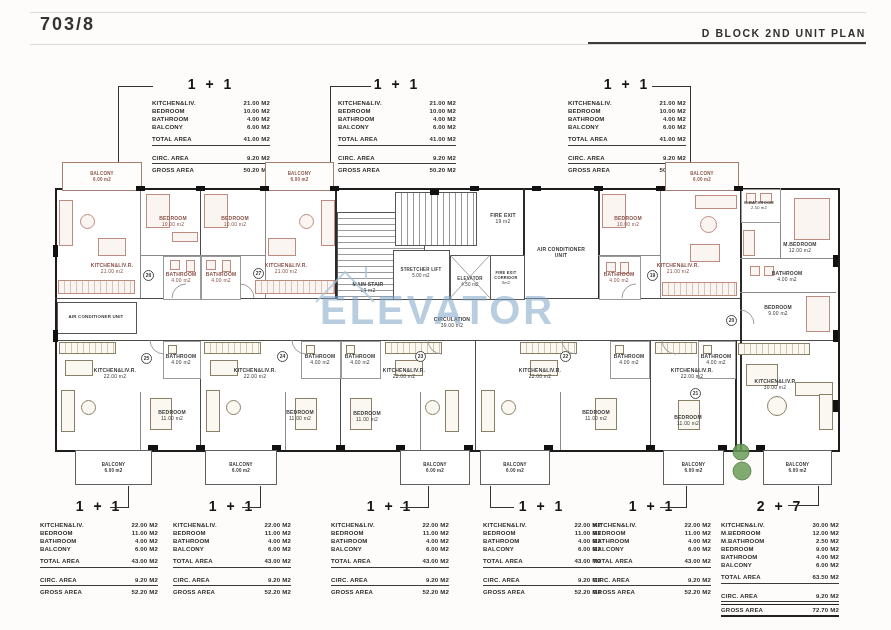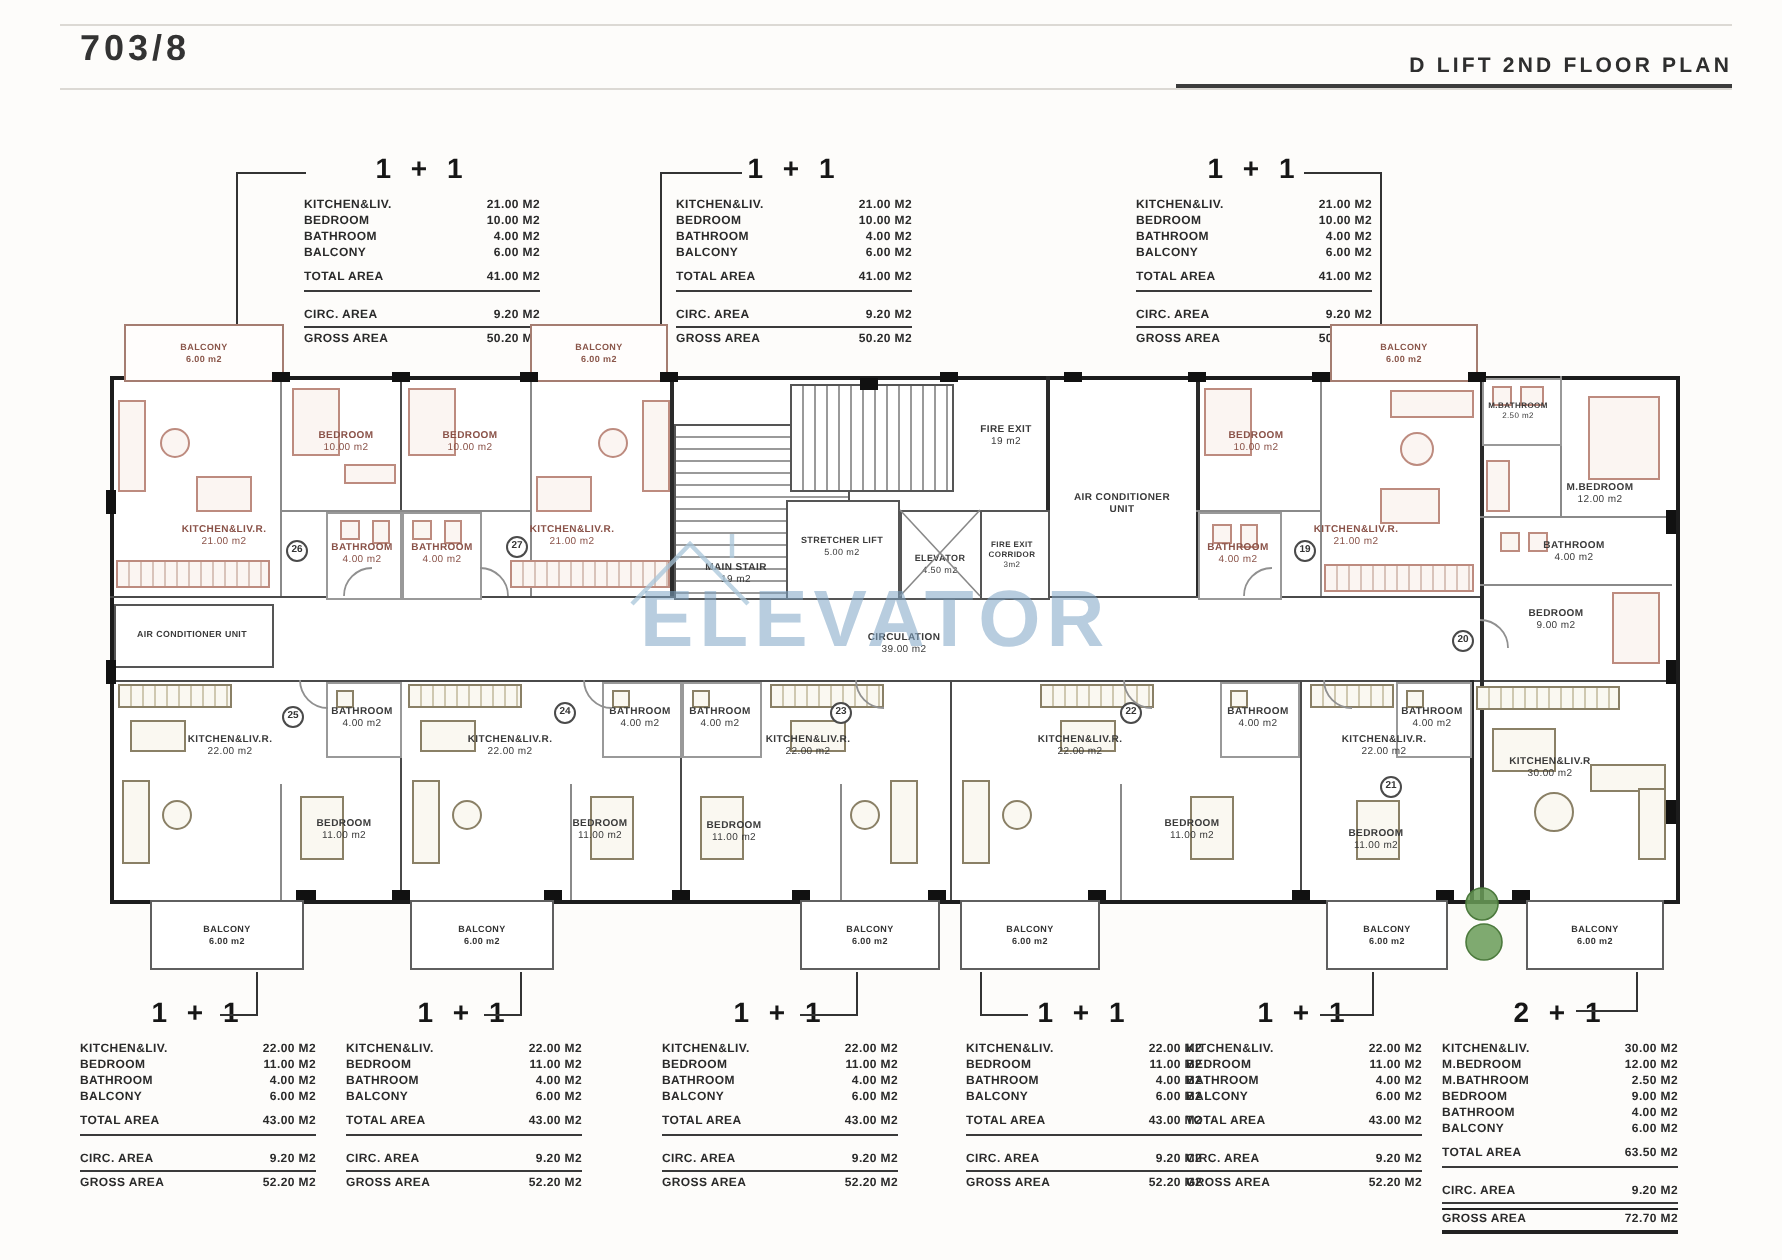--- a/index.html
+++ b/index.html
@@ -53,21 +53,21 @@
   .wm{position:absolute;left:320px;top:288px;font-size:40px;font-weight:bold;letter-spacing:3px;
       color:rgba(125,164,196,.55);z-index:8;}
   svg.ovl{position:absolute;left:0;top:0;z-index:7;pointer-events:none;}
 </style>
 </head>
 <body>
 <div id="page">
 
 <div class="hline" style="left:30px;width:836px;top:12px"></div>
 <div class="sheet-no">703/8</div>
-<div class="plan-title">D LIFT 2ND FLOOR PLAN</div>
+<div class="plan-title">D BLOCK 2ND UNIT PLAN</div>
 <div class="hline" style="left:30px;width:836px;top:44px"></div>
 <div class="hline-dark" style="left:588px;width:278px;top:42px"></div>
 
 <div class="ib" style="left:152px;top:76px">
   <div class="ib-title">1 + 1</div>
   <div>
 
   <div class="ib-row">
           <span>KITCHEN&amp;LIV.</span>
           <span>21.00 M2</span>
@@ -714,21 +714,21 @@
   <div class="ib-row ib-circ">
         <span>CIRC. AREA</span>
         <span>9.20 M2</span>
       </div>
   <div class="ib-row ib-gross">
         <span>GROSS AREA</span>
         <span>52.20 M2</span>
       </div>
 </div>
 <div class="ib" style="left:721px;top:498px">
-  <div class="ib-title">2 + 1</div>
+  <div class="ib-title">2 + 7</div>
   <div>
 
   <div class="ib-row">
           <span>KITCHEN&amp;LIV.</span>
           <span>30.00 M2</span>
         </div>
         <div class="ib-row">
           <span>M.BEDROOM</span>
           <span>12.00 M2</span>
         </div>

